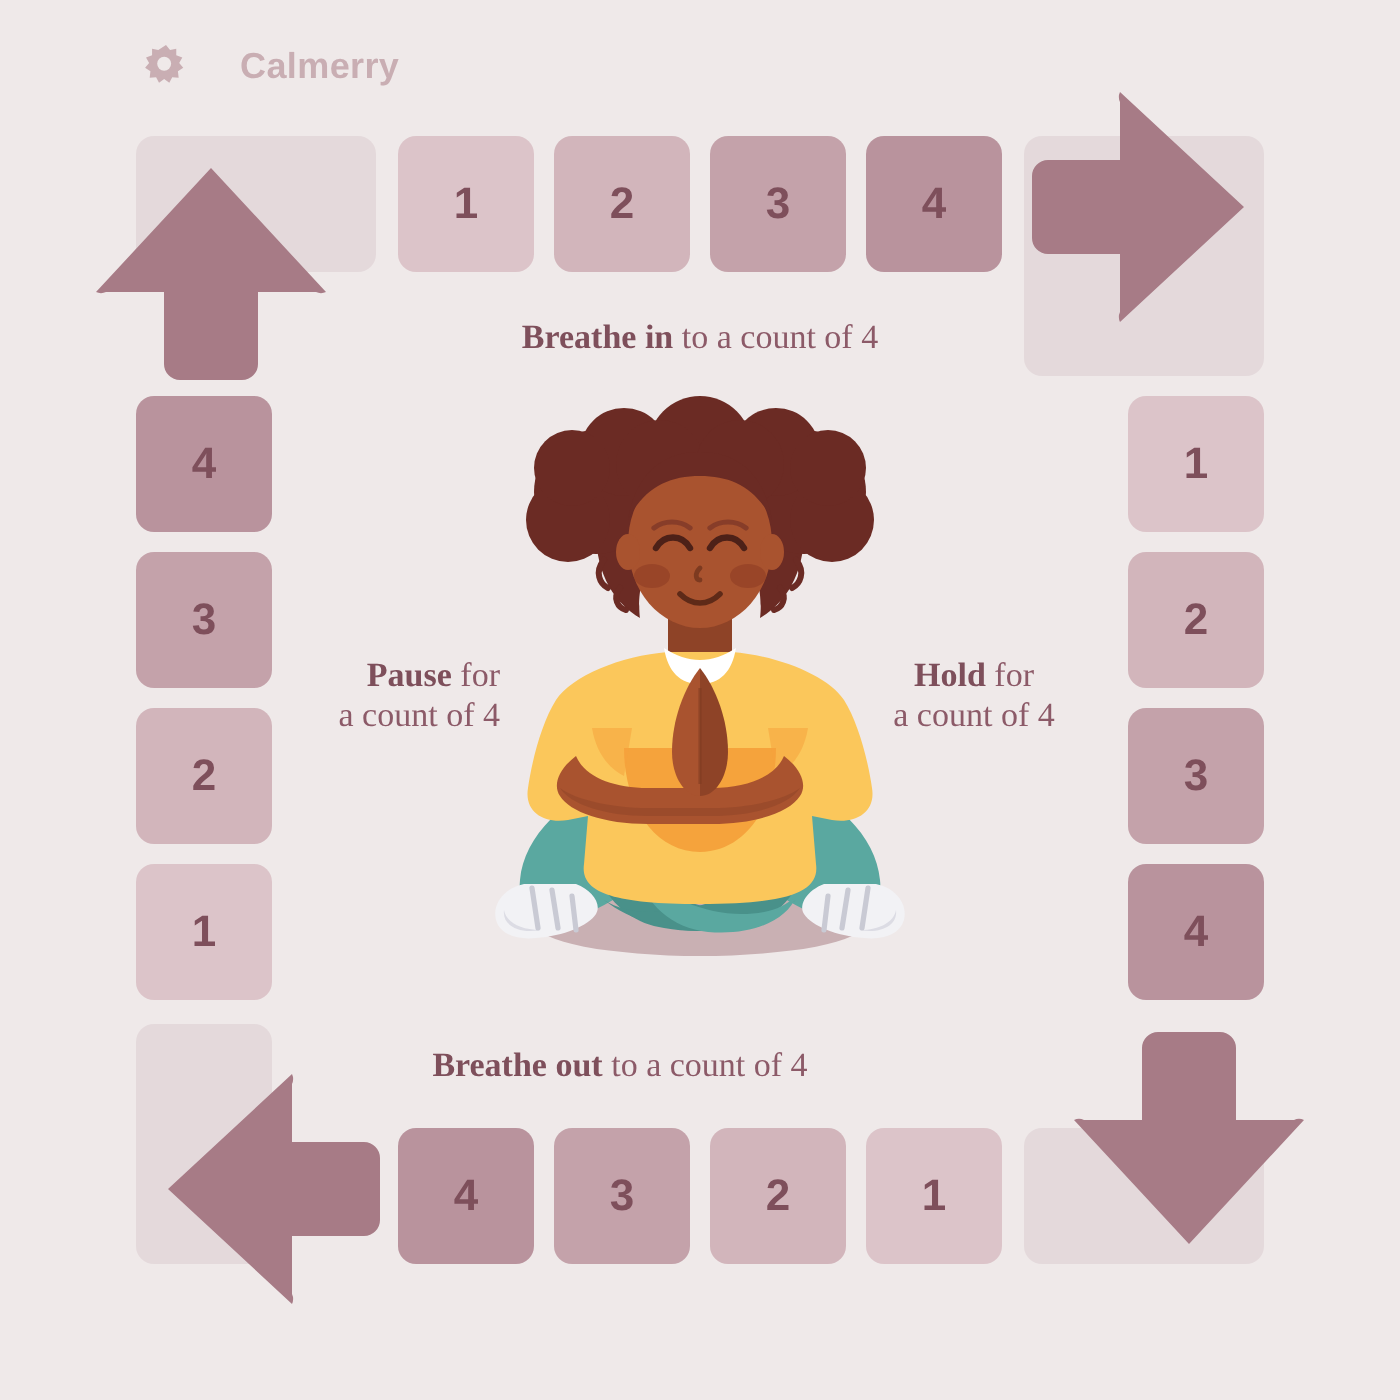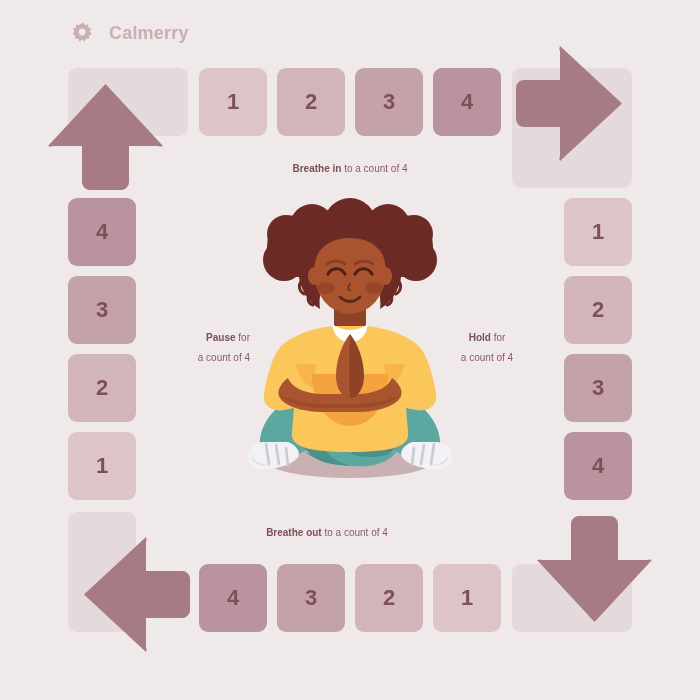--- a/index.html
+++ b/index.html
@@ -6,43 +6,43 @@
   body{
     width:700px;height:700px;
     background:#efe9e9;
     font-family:"Liberation Sans", sans-serif;
     overflow:hidden;
     position:relative;
   }
   #stage{position:absolute;left:0;top:0;width:700px;height:700px;}
 
   
-  .brand{position:absolute;left:72px;top:22px;display:flex;align-items:center;gap:15px;}
+  .brand{position:absolute;left:72px;top:22px;display:flex;align-items:center;gap:26px;}
   .brand-mark{width:22px;height:22px;display:block;}
   .brand-name{
     font-size:18px;font-weight:bold;color:#c9aeb3;letter-spacing:.2px;
   }
 
   
   .sq{
     position:absolute;width:68px;height:68px;border-radius:9px;
     display:flex;align-items:center;justify-content:center;
     font-size:22px;font-weight:bold;color:#7e4f5b;
     box-sizing:border-box;
   }
   .corner{position:absolute;border-radius:9px;background:#e4d9db;}
 
   
   .arrow{position:absolute;}
 
   
-  .lbl{position:absolute;color:#8c5a68;font-size:10px;line-height:20px;}
+  .lbl{position:absolute;color:#8c5a68;font-size:17px;line-height:20px;font-family:Liberation Serif, serif;}
   .lbl b{font-weight:bold;color:#7e4f5b;}
   .lbl-top{left:0;top:159px;width:700px;text-align:center;}
-  .lbl-bottom{left:0;top:523px;width:620px;text-align:center;padding-left:17px;}
+  .lbl-bottom{left:0;top:523px;width:620px;text-align:center;}
   .lbl-left{left:140px;top:328px;width:110px;text-align:right;}
   .lbl-right{left:432px;top:328px;width:110px;text-align:center;}
 
   
   .person{position:absolute;left:240px;top:198px;width:220px;height:290px;}
 </style>
 </head>
 <body>
 
 <div id="stage">

